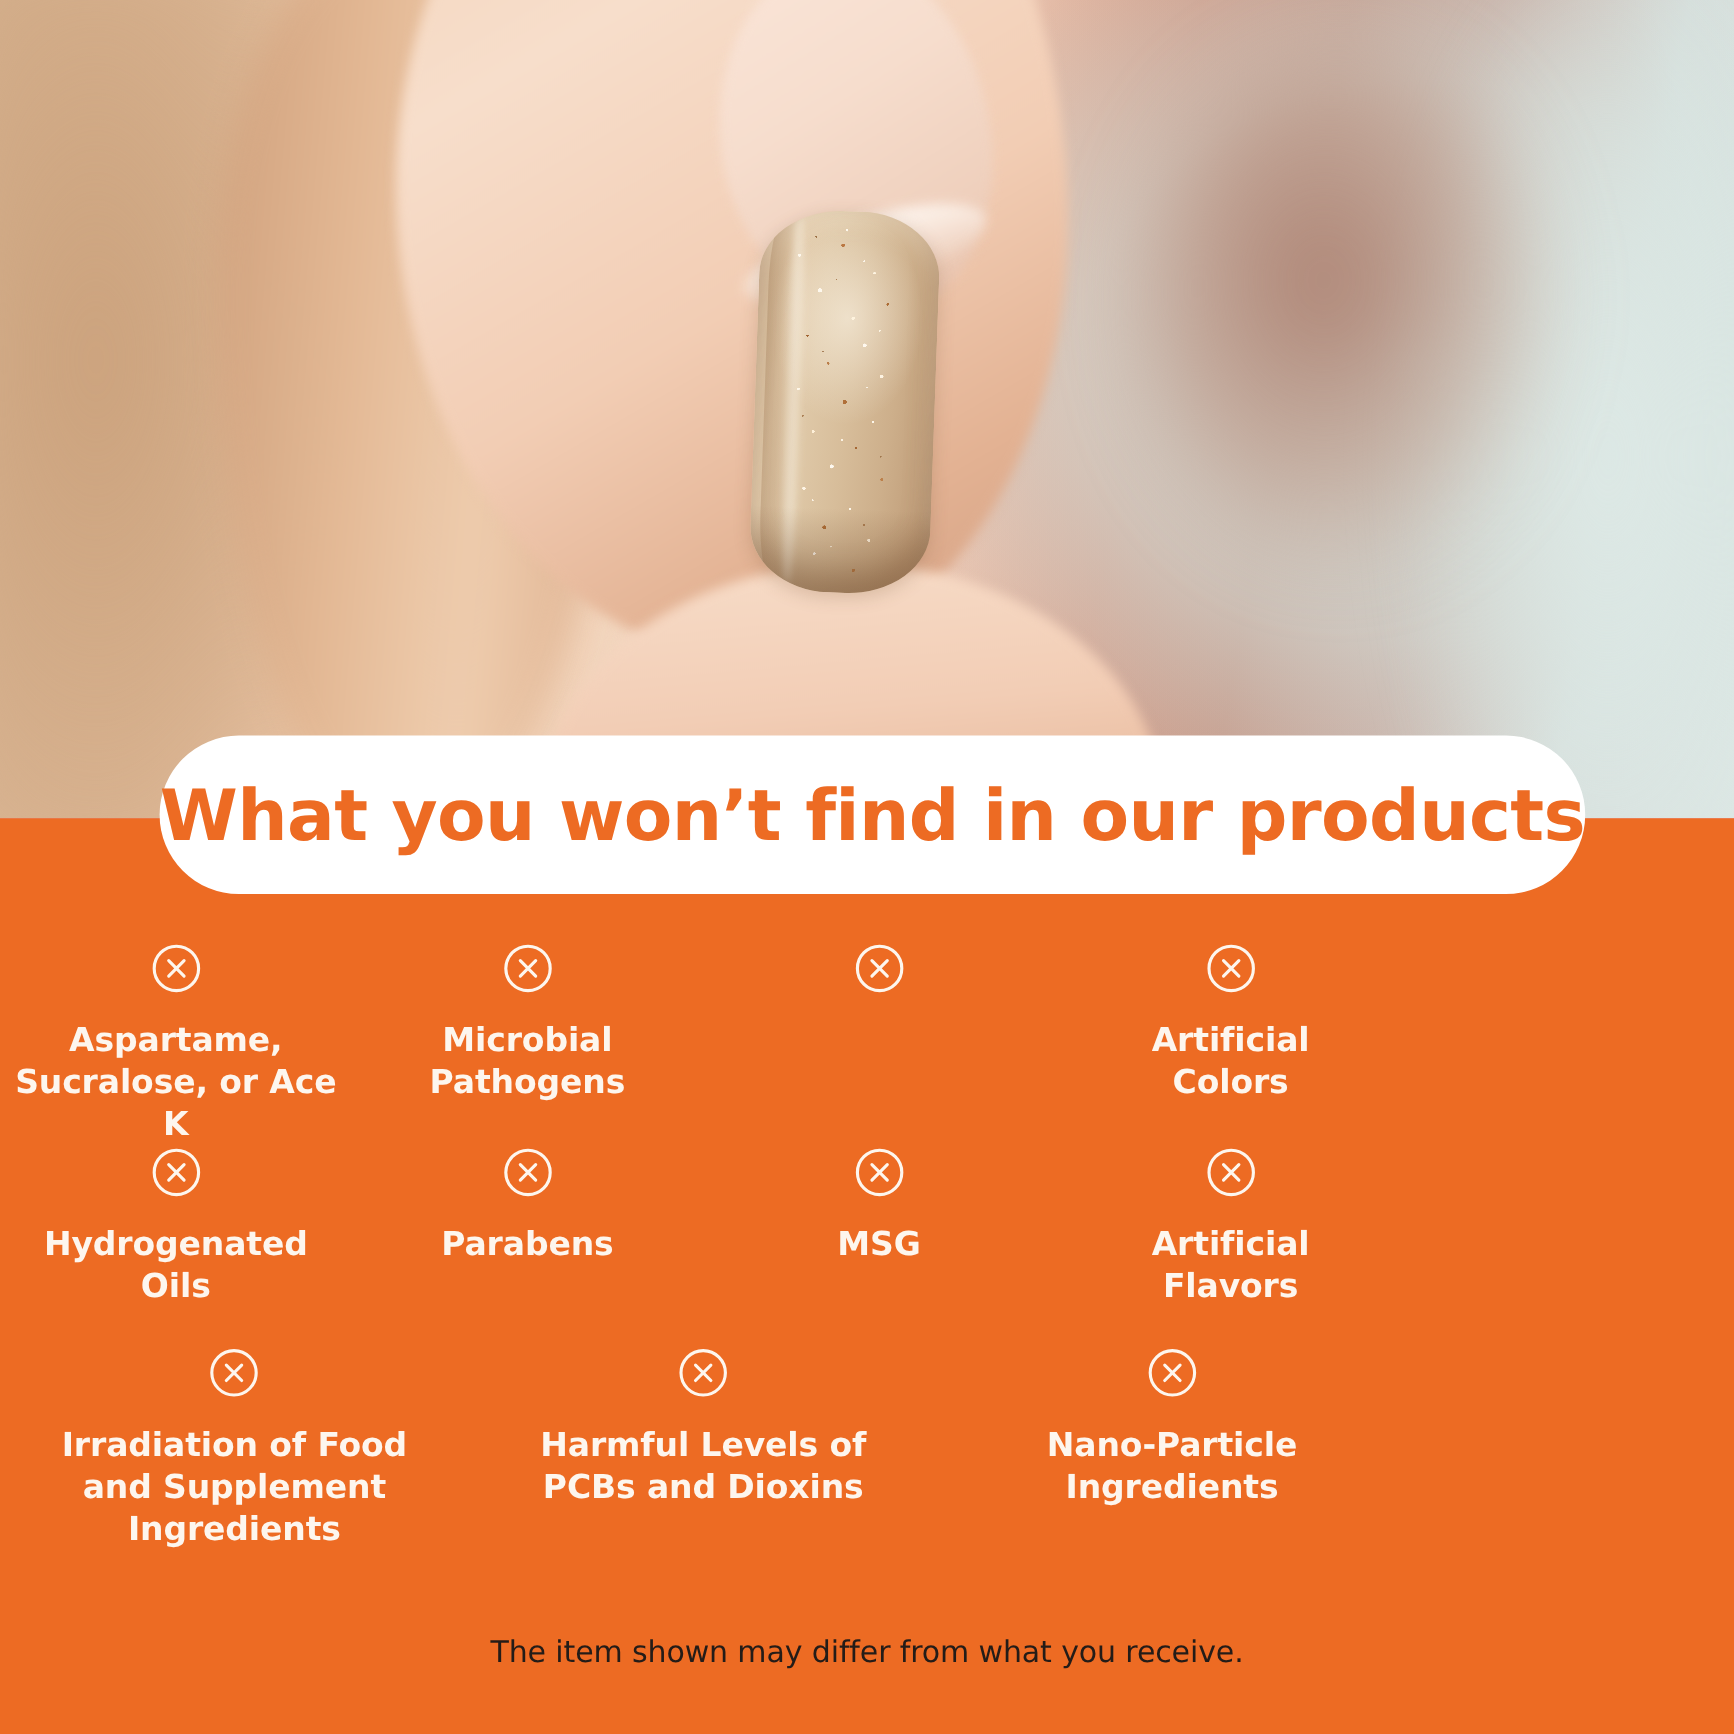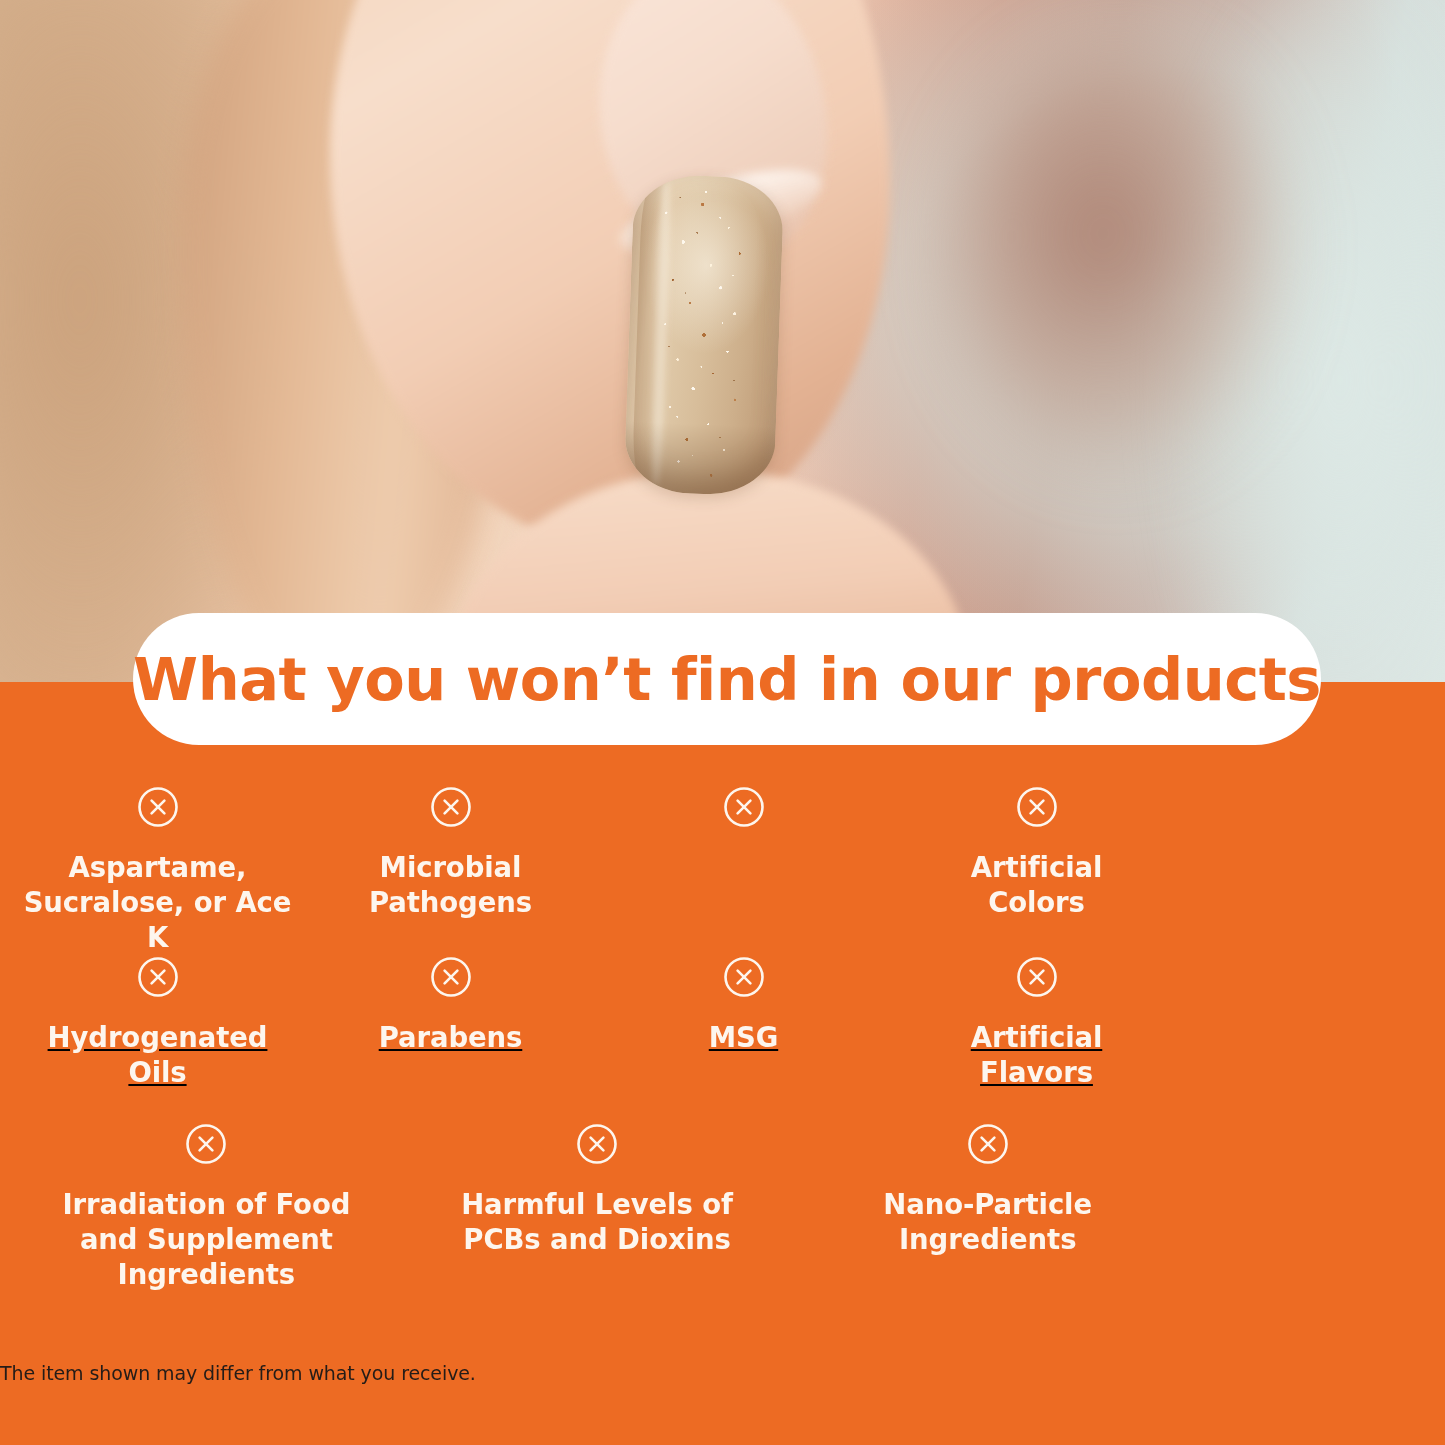--- a/index.html
+++ b/index.html
@@ -267,24 +267,23 @@
   .grid {
     position: absolute;
     left: 0;
     top: 786px;
     width: 1445px;
     z-index: 3;
   }
   .grid-row {
     display: flex;
     width: 1172px;
-    margin-left: 11px;
   }
   .grid-row.r1 { height: 170px; }
-  .grid-row.r2 { height: 167px; text-decoration: underline; }
+  .grid-row.r2 { height: 167px; }
   .grid-row.r3 { height: 200px; }
 
   .cell {
     flex: 1 1 0;
     display: flex;
     flex-direction: column;
     align-items: center;
   }
 
   .xcircle {
@@ -304,23 +303,23 @@
     max-width: 300px;
     letter-spacing: -0.1px;
   }
 
   
   .disclaimer {
     position: absolute;
     left: 0;
     top: 1362px;
     width: 1445px;
-    text-align: left;
+    text-align: center;
     font-family: "DejaVu Sans", sans-serif;
-    font-size: 19px;
+    font-size: 25px;
     color: #241c18;
     letter-spacing: -0.1px;
     z-index: 3;
   }
 </style>
 </head>
 <body>
 
 <div class="canvas">
 

